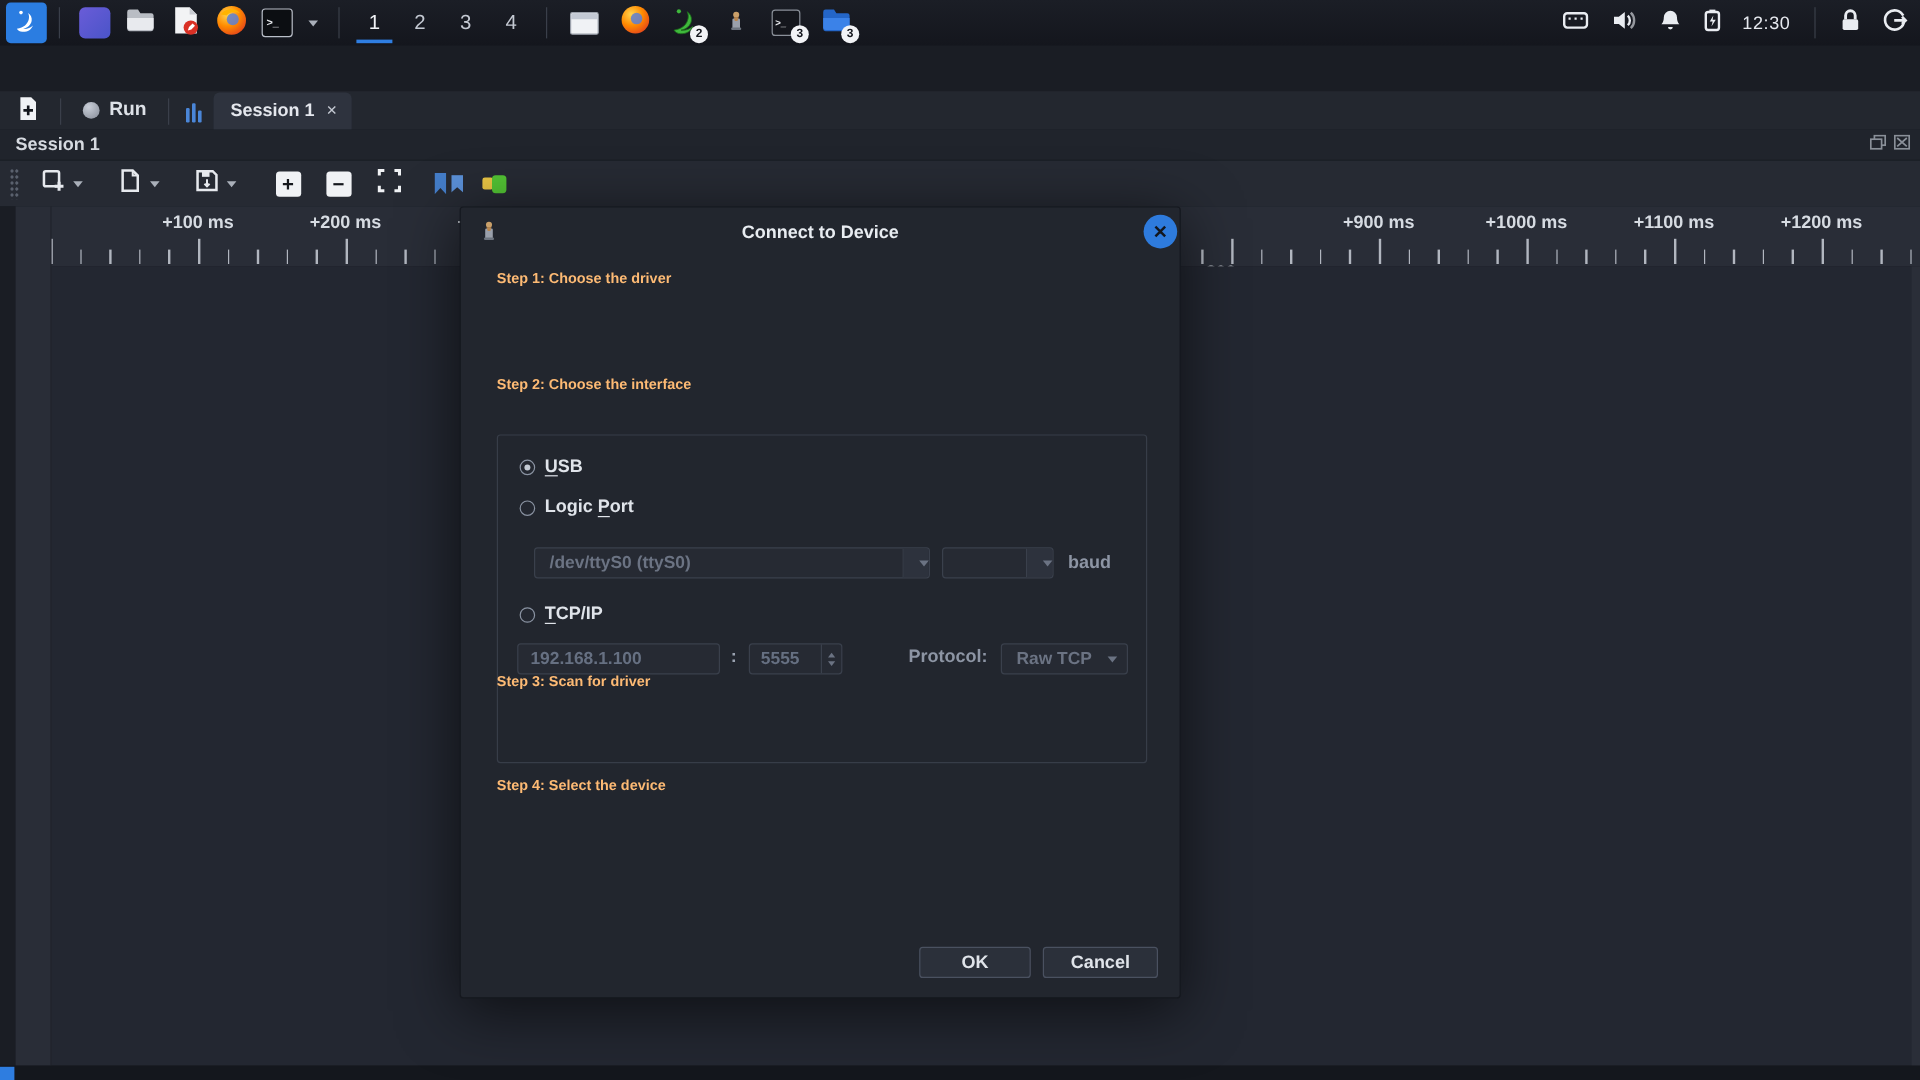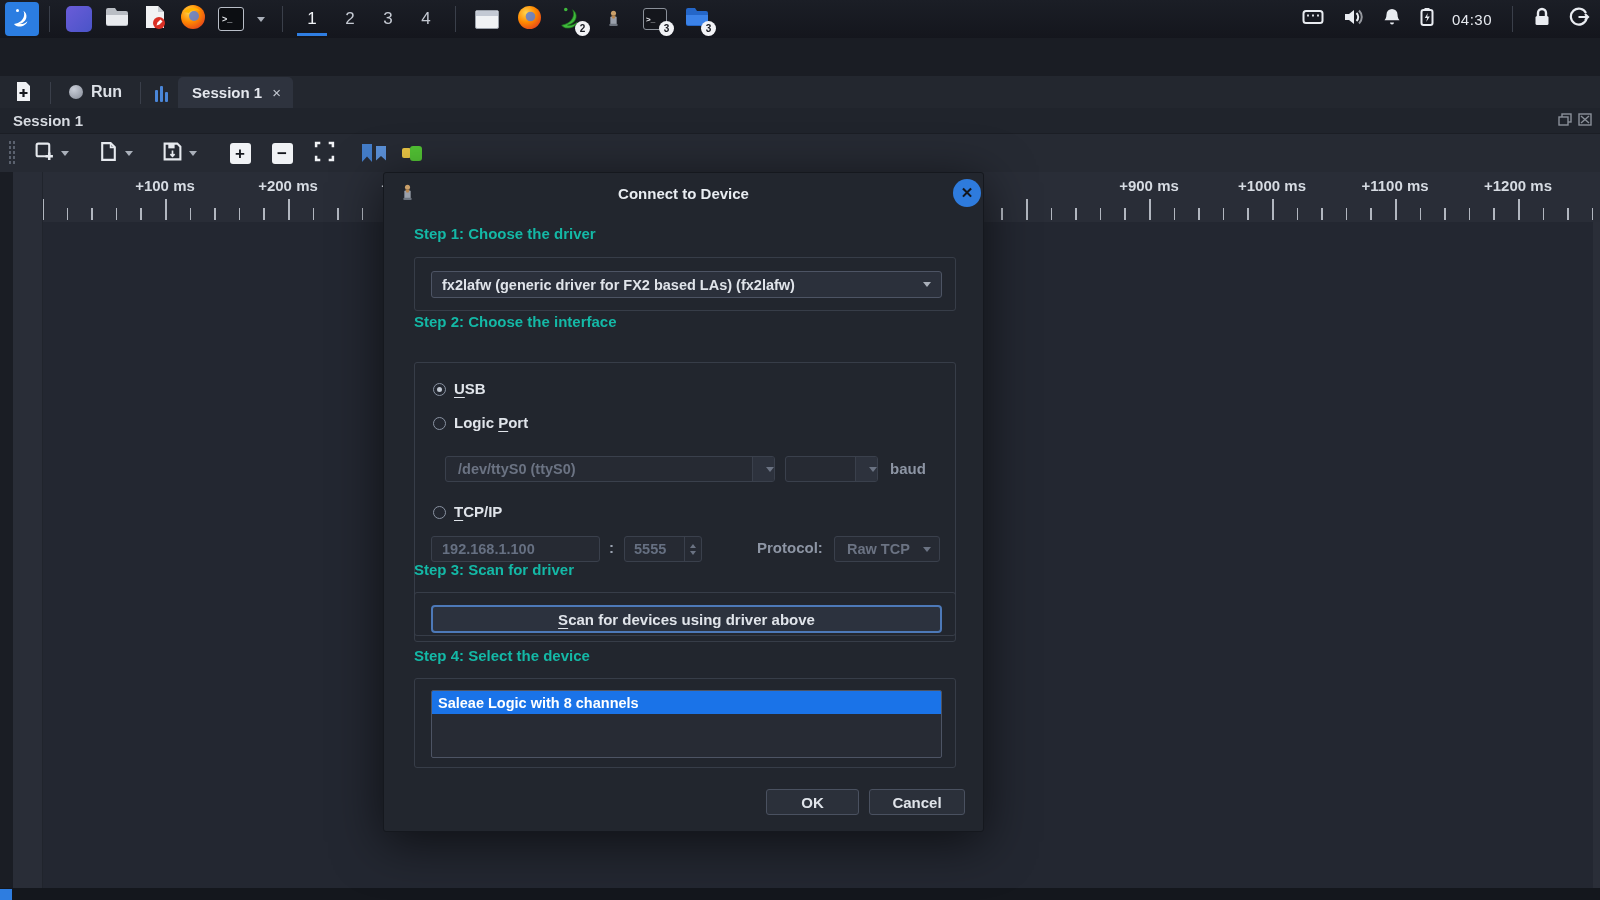--- a/index.html
+++ b/index.html
@@ -88,21 +88,21 @@
   .bottom-strip { position:absolute; left:0; top:888px; width:1600px; height:12px; background:#14171d; }
   .corner-accent { position:absolute; left:0; top:889px; width:12px; height:11px; background:#2e7de0; }
 
   
   .dialog { position:absolute; left:383px; top:172px; width:601px; height:660px; background:#22262e;
     border:1px solid #15181e; border-radius:3px; box-shadow:0 10px 50px rgba(0,0,0,.6); z-index:10; }
   .dlg-title { position:absolute; left:0; right:0; top:12px; text-align:center; color:#e8ecf1; font-size:15px; font-weight:700; }
   .dlg-ic { position:absolute; left:16px; top:9px; }
   .dlg-close { position:absolute; left:569px; top:6px; width:28px; height:28px; border-radius:50%; background:#2e7bdd;
     color:#12161e; font-size:15px; font-weight:800; display:flex; align-items:center; justify-content:center; }
-  .step-label { position:absolute; left:30px; color:#14b8a6; font-size:15px; font-weight:600; }
+  .step-label { position:absolute; left:30px; color:#fdba74; font-size:12px; font-weight:600; }
   .gbox { position:absolute; left:30px; width:542px; border:1px solid #373d48; border-radius:3px; }
   .combo { position:absolute; height:27px; background:#2b303b; border:1px solid #4d5464; border-radius:3px;
     display:flex; align-items:center; color:#e0e4ea; font-size:14.5px; font-weight:600; padding:0 10px; }
   .combo .chev { margin-left:auto; }
   .combo.disabled { background:#262a33; border-color:#3a404c; color:#6b7383; font-weight:600; padding:0; }
   .combo.disabled .txt { padding-left:12px; }
   .arrow-seg { margin-left:auto; width:22px; align-self:stretch; border-left:1px solid #3a404c; background:#2d323d;
     display:flex; align-items:center; justify-content:center; border-radius:0 2px 2px 0; }
   .arrow-seg .chev { border-top-color:#6b7383; }
   .radio { position:absolute; width:13px; height:13px; border-radius:50%; border:1.5px solid #8a93a2; background:#232730; }
@@ -244,21 +244,21 @@
           </svg></span>
       <span><svg width="20" height="20" viewBox="0 0 20 20">
             <path d="M10 2a5.5 5.5 0 0 1 5.5 5.5c0 3.5 1.5 5 2 5.8H2.5c.5-.8 2-2.3 2-5.8A5.5 5.5 0 0 1 10 2z" fill="#e9ecf1"></path>
             <path d="M8 15.5a2 2 0 0 0 4 0z" fill="#e9ecf1"></path>
           </svg></span>
       <span><svg width="14" height="20" viewBox="0 0 14 20">
             <rect x="4.5" y="1" width="5" height="2" fill="#e9ecf1"></rect>
             <rect x="1.5" y="3" width="11" height="15" rx="2" fill="none" stroke="#e9ecf1" stroke-width="2"></rect>
             <path d="M7.8 6l-3 5h2.4l-1 4 3.6-5.5H7.2z" fill="#e9ecf1"></path>
           </svg></span>
-      <span class="clock">04:30</span>
+      <span class="clock">12:30</span>
       <span class="tb-sep" style="margin:0 2px"></span>
       <span><svg width="18" height="20" viewBox="0 0 18 20">
             <path d="M5 9V6a4 4 0 0 1 8 0v3" stroke="#e9ecf1" stroke-width="2.4" fill="none"></path>
             <rect x="2.5" y="9" width="13" height="9" rx="1.5" fill="#e9ecf1"></rect>
           </svg></span>
       <span><svg width="21" height="20" viewBox="0 0 20 20">
             <path d="M16.5 6A8 8 0 1 0 17 12" stroke="#e9ecf1" stroke-width="2.2" fill="none"></path>
             <path d="M9 10h9M15.5 7l3 3-3 3" stroke="#e9ecf1" stroke-width="2.2" fill="none"></path>
           </svg></span>
     </div>
@@ -444,26 +444,20 @@
     <span class="dlg-ic"><svg width="15" height="19" viewBox="0 0 14 18">
           <rect x="4" y="8" width="6" height="8" rx="1" fill="#9aa0ab"></rect>
           <rect x="3" y="15" width="8" height="2" rx="1" fill="#6d747f"></rect>
           <circle cx="7" cy="5" r="2.4" fill="#caa06a"></circle>
           <path d="M5 7h4l-1 3H6z" fill="#b8864f"></path>
         </svg></span>
     <div class="dlg-title">Connect to Device</div>
     <div class="dlg-close">✕</div>
 
     <div class="step-label" style="top:52px">Step 1: Choose the driver</div>
-    <div class="gbox" style="top:84px;height:54px">
-      <div class="combo" style="left:16px;top:13px;width:511px">
-        <span>fx2lafw (generic driver for FX2 based LAs) (fx2lafw)</span>
-        <span class="chev"></span>
-      </div>
-    </div>
 
     <div class="step-label" style="top:140px">Step 2: Choose the interface</div>
     <div class="gbox" style="top:189px;height:274px">
       <span class="radio sel" style="left:18px;top:20px"></span>
       <span class="opt-label" style="left:39px;top:17px"><span class="mn">U</span><span>SB</span></span>
       <span class="radio" style="left:18px;top:54px"></span>
       <span class="opt-label" style="left:39px;top:51px"><span>Logic </span><span class="mn">P</span><span>ort</span></span>
 
       <div class="combo disabled" style="left:30px;top:93px;width:330px;height:26px">
         <span class="txt">/dev/ttyS0 (ttyS0)</span>
@@ -492,30 +486,20 @@
           </span>
       </div>
       <span class="dim" style="left:342px;top:176px">Protocol:</span>
       <div class="combo disabled" style="left:419px;top:173px;width:106px;height:26px">
         <span class="txt">Raw TCP</span>
         <span class="chev" style="margin-left:auto;margin-right:8px;border-top-color:#6b7383"></span>
       </div>
     </div>
 
     <div class="step-label" style="top:388px">Step 3: Scan for driver</div>
-    <div class="gbox" style="top:419px;height:50px">
-      <div class="scan-btn">
-          <span><span class="mn">S</span><span>can for devices using driver above</span></span>
-        </div>
-    </div>
 
     <div class="step-label" style="top:474px">Step 4: Select the device</div>
-    <div class="gbox" style="top:505px;height:90px">
-      <div class="dev-list">
-        <div class="dev-item sel">Saleae Logic with 8 channels</div>
-      </div>
-    </div>
 
     <div class="dlg-btn" style="left:382px;width:93px">OK</div>
     <div class="dlg-btn" style="left:485px;width:96px">Cancel</div>
   </div>
 
 </div>
 
 </body></html>

